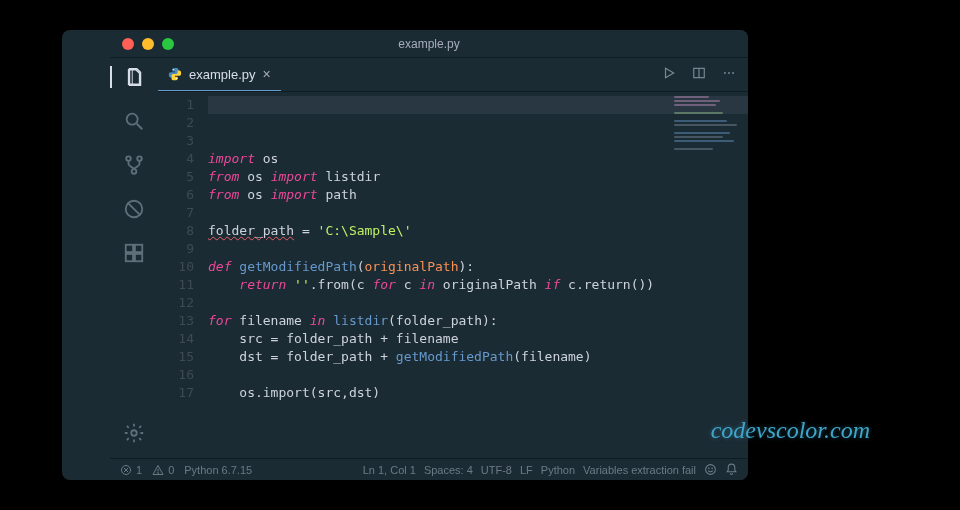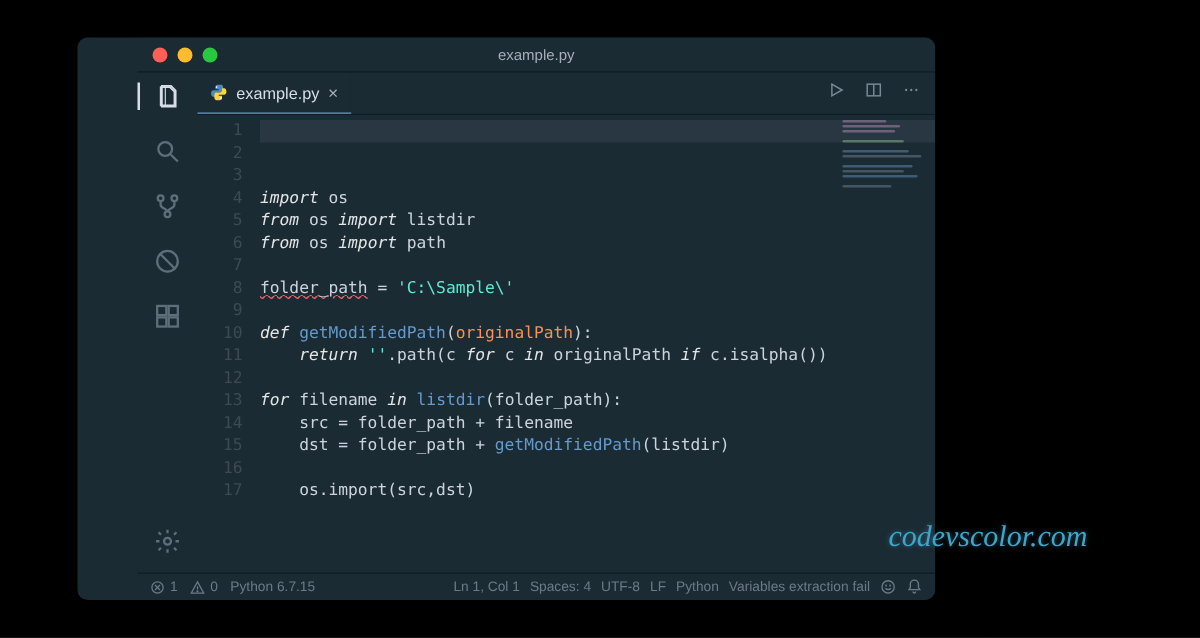--- a/index.html
+++ b/index.html
@@ -171,26 +171,26 @@
     opacity: 0.45;
     display: flex;
     flex-direction: column;
     gap: 2px;
   }
   .minimap div {
     height: 2px;
     border-radius: 1px;
   }
   
-  .kw  { color: #e5e5e5; font-style: italic; }
+  .kw  { color: #ec4899; font-style: italic; }
   .mod { color: #cdd3de; }
   .fn  { color: #6699cc; }
   .fnc { color: #6699cc; }
   .par { color: #f99157; }
-  .str { color: #5eead4; }
+  .str { color: #bef264; }
   .var { color: #cdd3de; }
   .sq-underline { text-decoration: underline wavy #ec5f67; text-decoration-thickness: 1px; }
 
   .statusbar {
     height: 22px;
     background: #1b2b34;
     border-top: 1px solid #0f1c23;
     display: flex;
     align-items: center;
     font-size: 11px;
@@ -336,25 +336,25 @@
 17</div>
         <div class="code">
           <div class="hl-line"></div>
           <div class="code-inner"><span class="kw">import</span><span class="mod"> os</span>
 <span class="kw">from</span><span class="mod"> os </span><span class="kw">import</span><span class="mod"> listdir</span>
 <span class="kw">from</span><span class="mod"> os </span><span class="kw">import</span><span class="mod"> path</span>
 
 <span class="var sq-underline">folder_path</span><span> = </span><span class="str">'C:\Sample\'</span>
 
 <span class="kw">def </span><span class="fn">getModifiedPath</span><span>(</span><span class="par">originalPath</span><span>):</span>
-<span>    </span><span class="kw">return</span><span> </span><span class="str">''</span><span>.path(c </span><span class="kw">for</span><span> c </span><span class="kw">in</span><span> originalPath </span><span class="kw">if</span><span> c.isalpha())</span>
+<span>    </span><span class="kw">return</span><span> </span><span class="str">''</span><span>.from(c </span><span class="kw">for</span><span> c </span><span class="kw">in</span><span> originalPath </span><span class="kw">if</span><span> c.return())</span>
 
 <span class="kw">for</span><span> filename </span><span class="kw">in</span><span> </span><span class="fnc">listdir</span><span>(folder_path):</span>
 <span>    src = folder_path + filename</span>
-<span>    dst = folder_path + </span><span class="fnc">getModifiedPath</span><span>(listdir)</span>
+<span>    dst = folder_path + </span><span class="fnc">getModifiedPath</span><span>(filename)</span>
 
 <span>    os.import(src,dst)</span>
 
 
 </div>
           <div class="minimap">
             <div style="width:50%;background:#c594c5"></div>
             <div style="width:65%;background:#c594c5"></div>
             <div style="width:60%;background:#c594c5"></div>
             <div style="width:10%"></div>

